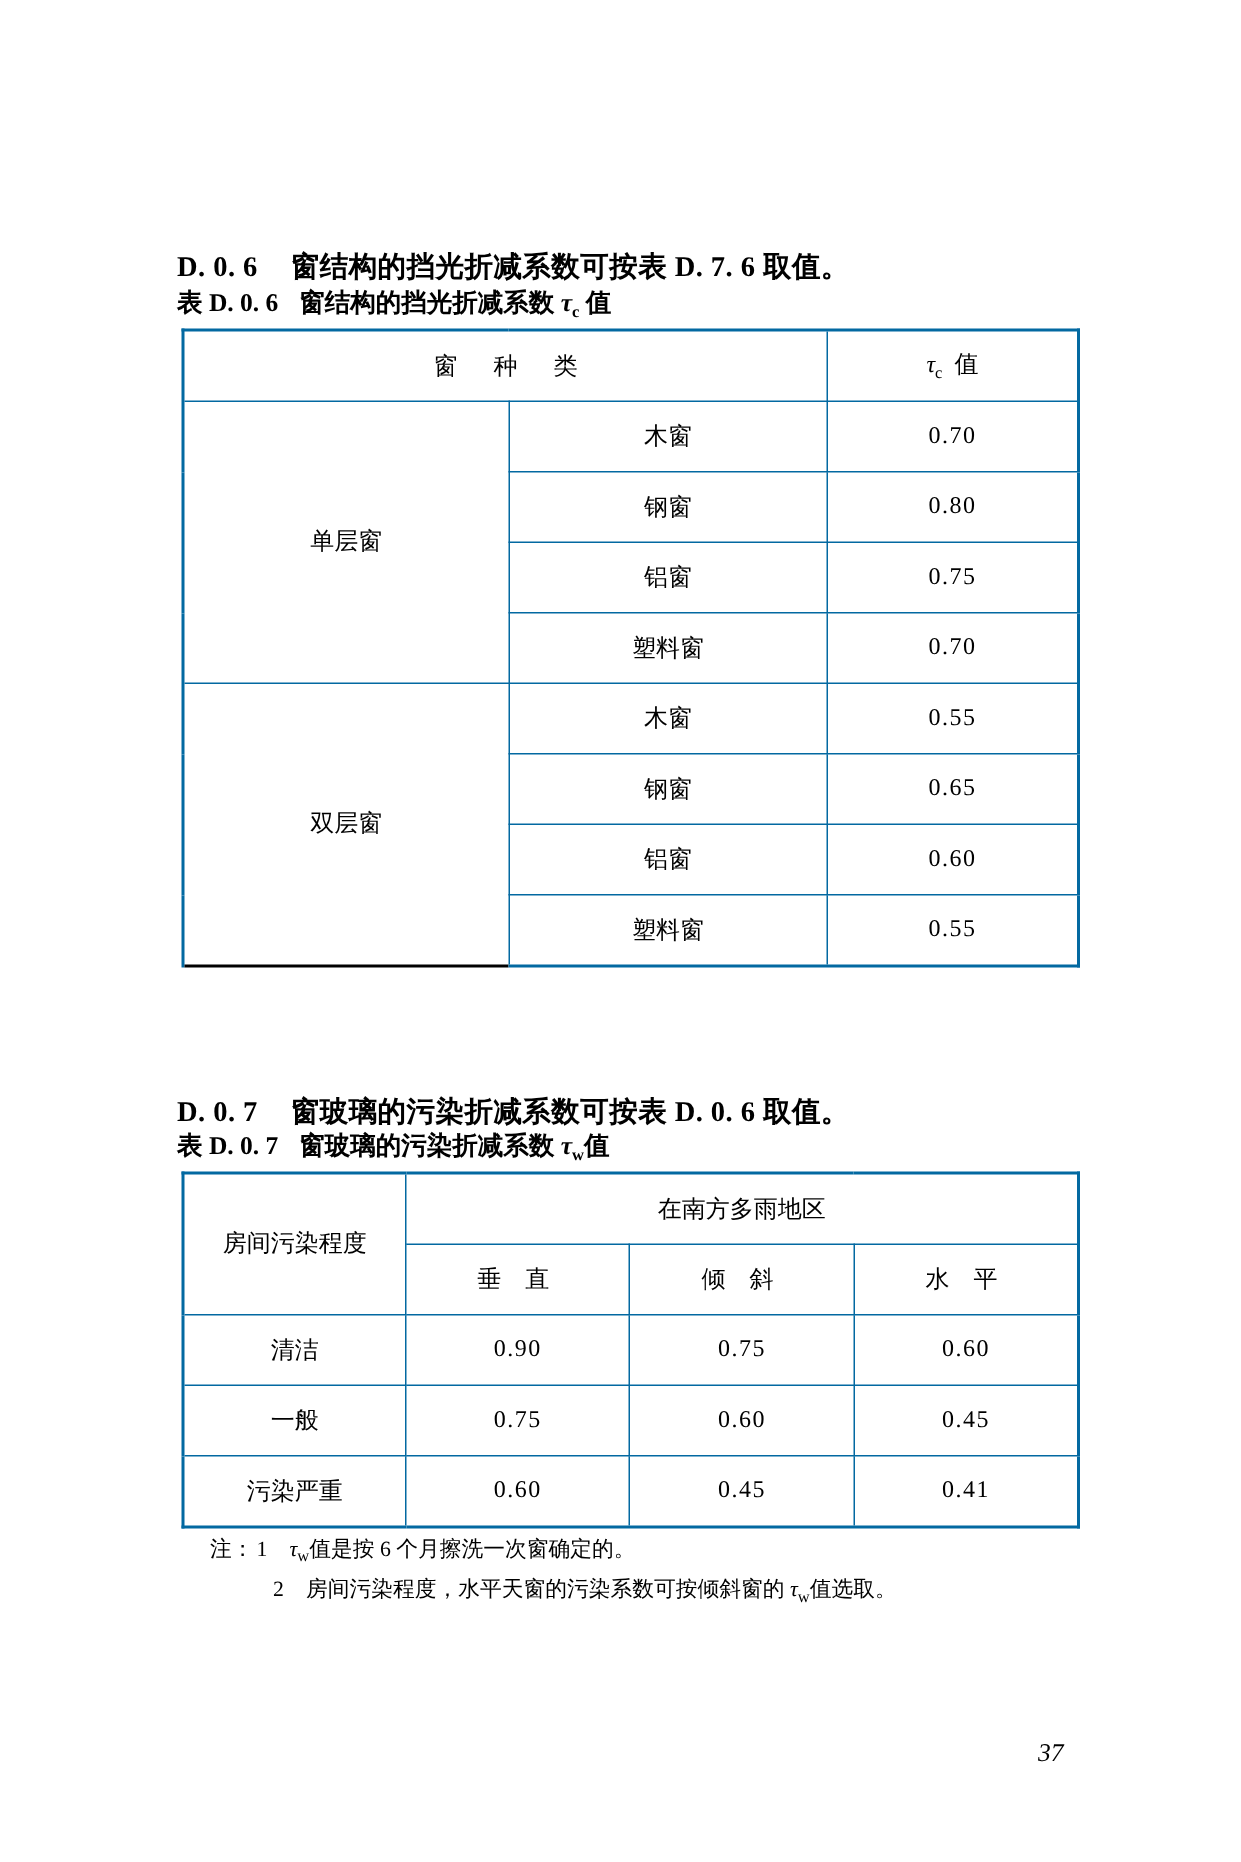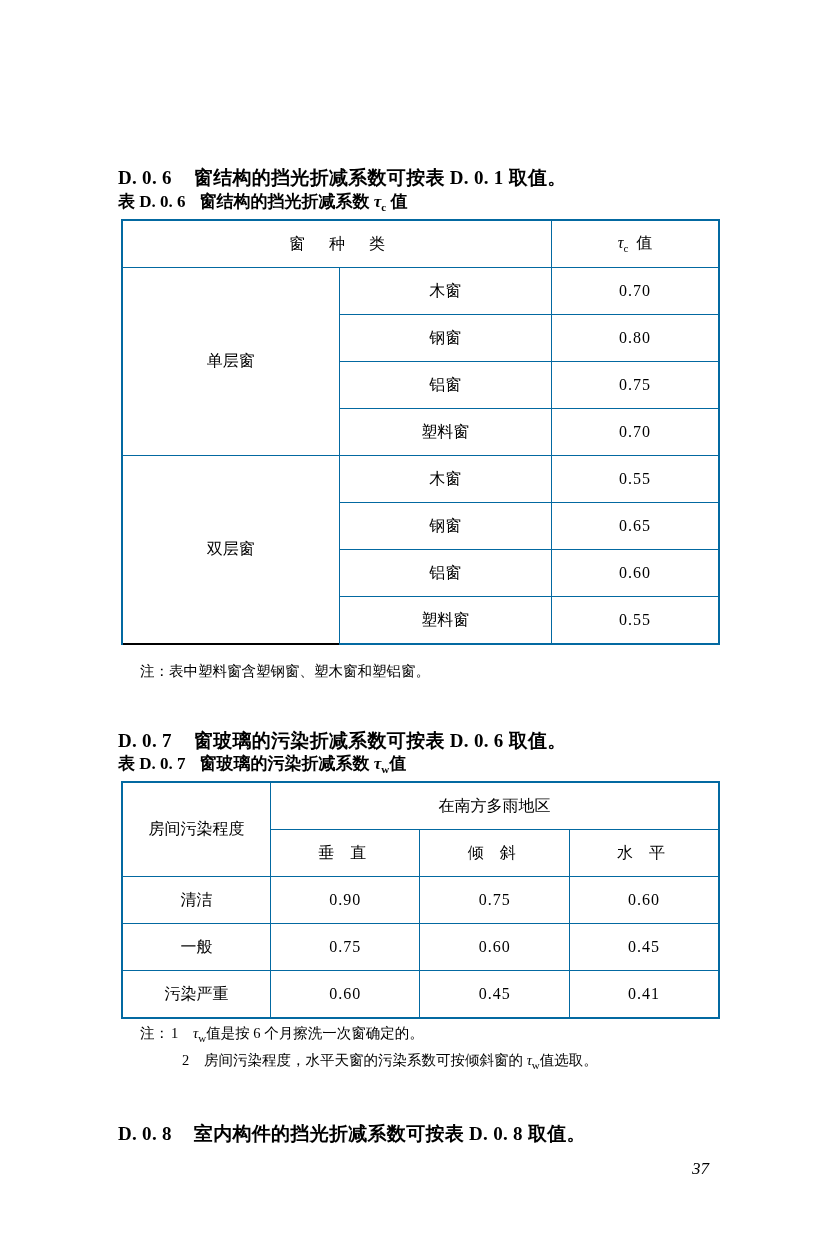--- a/index.html
+++ b/index.html
@@ -126,21 +126,21 @@
   .block { position: absolute; }
 </style>
 </head>
 <body>
 
 <div class="page">
 
   <div class="block" style="left:118px; top:137px; width:591px;">
     <div class="clause">
       <span class="num">D. 0. 6</span>
-      <span class="txt">窗结构的挡光折减系数可按表 D. 0. 1 取值。</span>
+      <span class="txt">窗结构的挡光折减系数可按表 D. 7. 6 取值。</span>
     </div>
   </div>
 
   <div class="block" style="left:118px; top:190px; width:591px;">
     <p class="tbl-caption">
       <span>表 D. 0. 6</span><span class="gap"></span><span>窗结构的挡光折减系数</span>&nbsp;<span class="it">τ</span><span class="sub">c</span>&nbsp;<span>值</span>
     </p>
   </div>
 
   <div class="block" style="left:121px; top:219px; width:599px;">
@@ -192,23 +192,20 @@
           <td class="outer-r num-cell">0.60</td>
         </tr>
         <tr>
           <td class="outer-b">塑料窗</td>
           <td class="outer-r outer-b num-cell">0.55</td>
         </tr>
       </tbody>
     </table>
   </div>
 
-  <div class="block" style="left:140px; top:659px; width:600px;">
-    <p class="note">注：表中塑料窗含塑钢窗、塑木窗和塑铝窗。</p>
-  </div>
 
   <div class="block" style="left:118px; top:700px; width:591px;">
     <div class="clause">
       <span class="num">D. 0. 7</span>
       <span class="txt">窗玻璃的污染折减系数可按表 D. 0. 6 取值。</span>
     </div>
   </div>
 
   <div class="block" style="left:118px; top:752px; width:591px;">
     <p class="tbl-caption">
@@ -265,22 +262,16 @@
       </span>
     </div>
     <div class="note note-row note-indent" style="padding-left:42px;">
       <span class="nn">2</span>
       <span>
         <span>房间污染程度，水平天窗的污染系数可按倾斜窗的 </span><span class="it">τ</span><span class="sub">w</span><span>值选取。</span>
       </span>
     </div>
   </div>
 
-  <div class="block" style="left:118px; top:1093px; width:600px;">
-    <div class="clause">
-      <span class="num">D. 0. 8</span>
-      <span class="txt">室内构件的挡光折减系数可按表 D. 0. 8 取值。</span>
-    </div>
-  </div>
 
   <div class="pageno">37</div>
 
 </div>
 
 </body></html>

